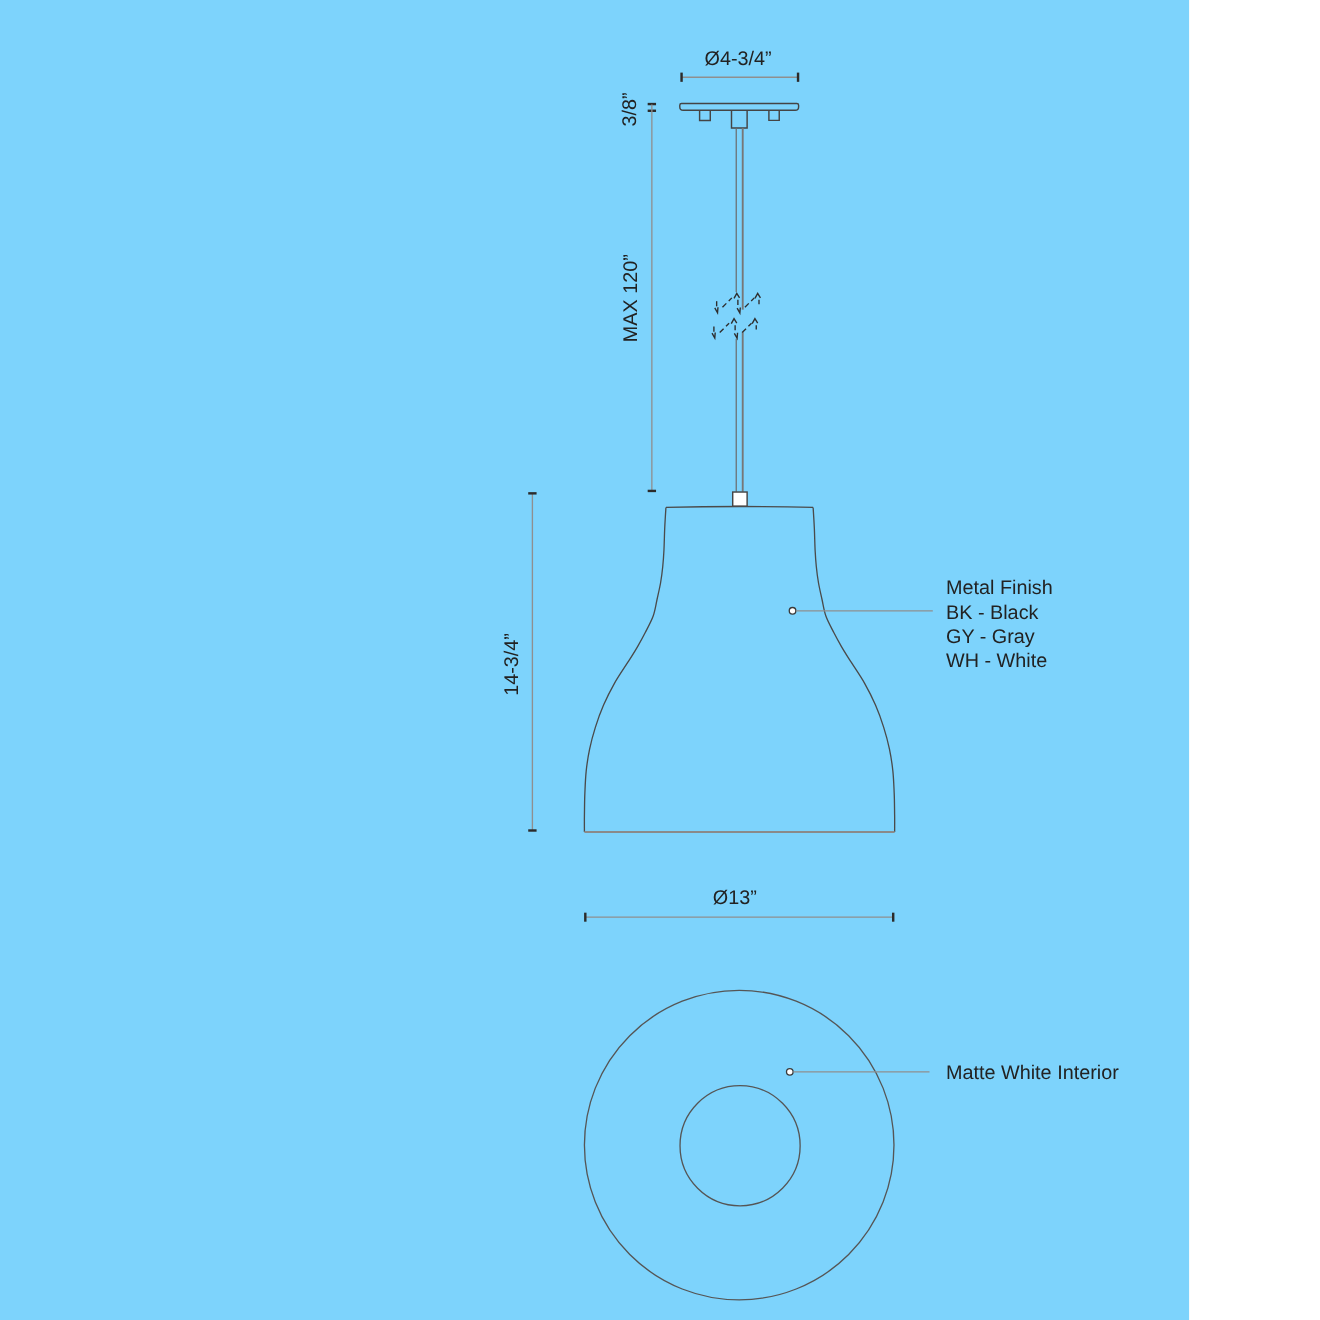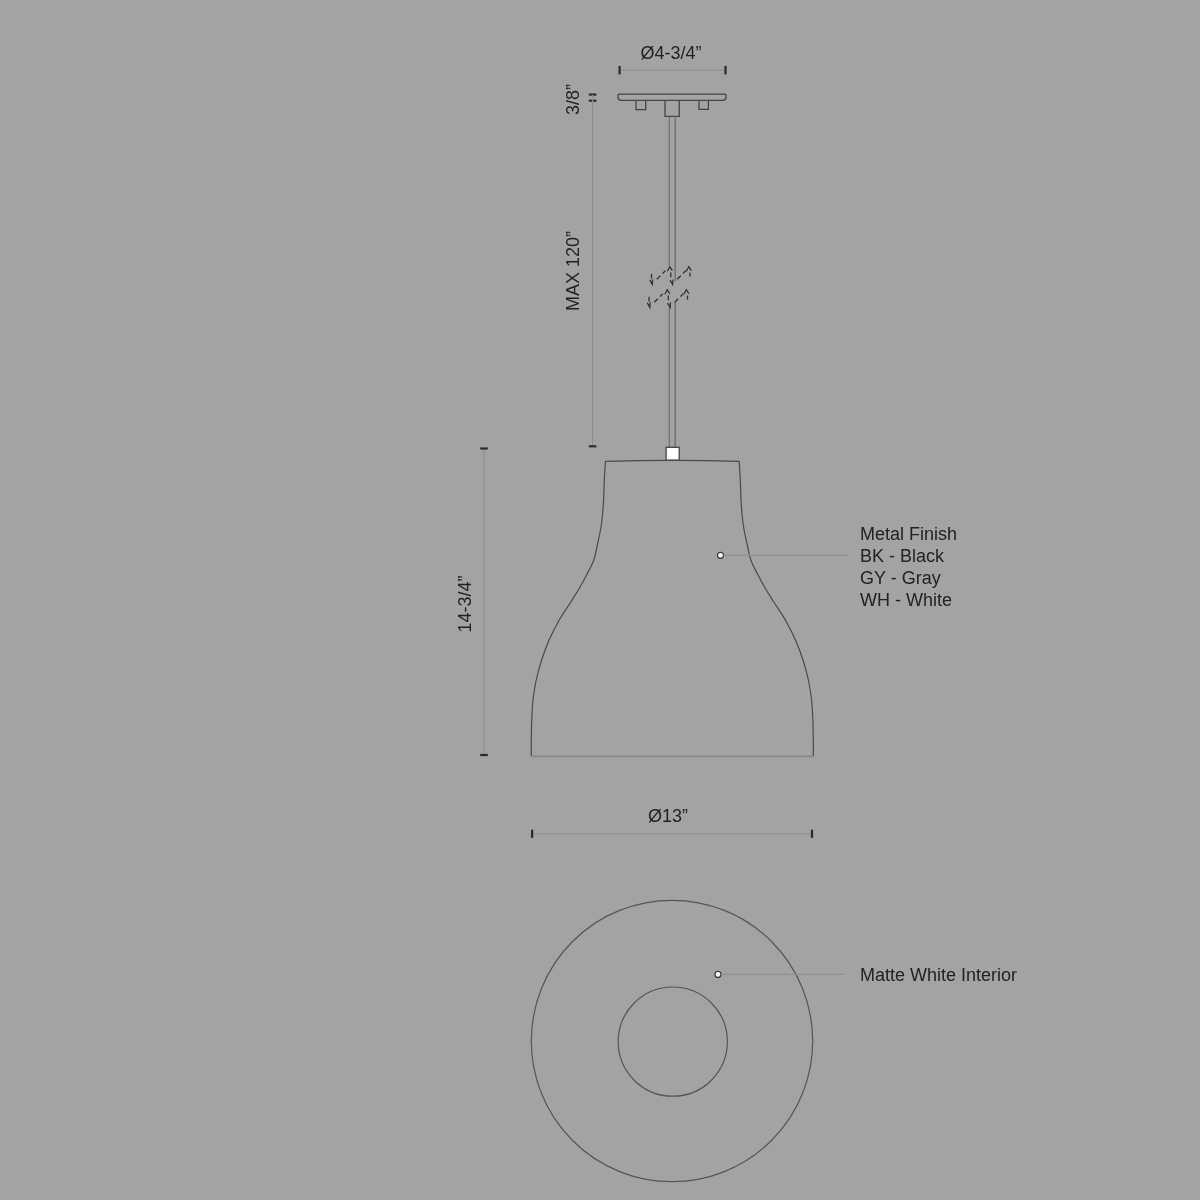--- a/index.html
+++ b/index.html
@@ -1,16 +1,16 @@
 <!DOCTYPE html>
 <html><head>
 <meta charset="utf-8">
 <style>
   html,body{margin:0;padding:0;background:#ffffff;}
-  .wrap{width:1200px;height:1200px;position:relative;overflow:hidden;background:#a3a3a3;}
+  .wrap{width:1081px;height:1200px;position:relative;overflow:hidden;background:#7dd3fc;}
   text{font-family:"Liberation Sans", sans-serif;fill:#222222;}
 </style>
 </head>
 <body>
 <div class="wrap">
 <svg width="1200" height="1200" viewBox="0 0 1200 1200">
 
   <text x="671" y="59" font-size="18" text-anchor="middle">Ø4-3/4”</text>
 
   <line x1="619.5" y1="70.2" x2="725.5" y2="70.2" stroke="#8f8f8f" stroke-width="1.3"></line>

